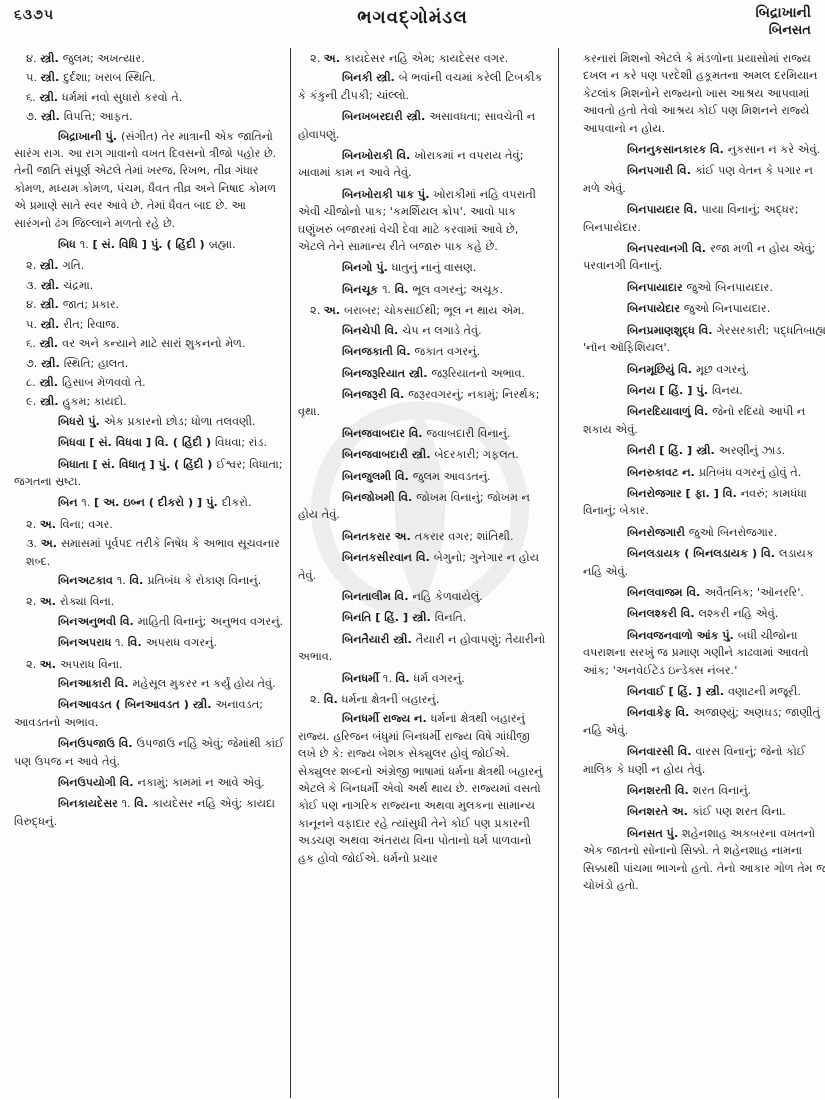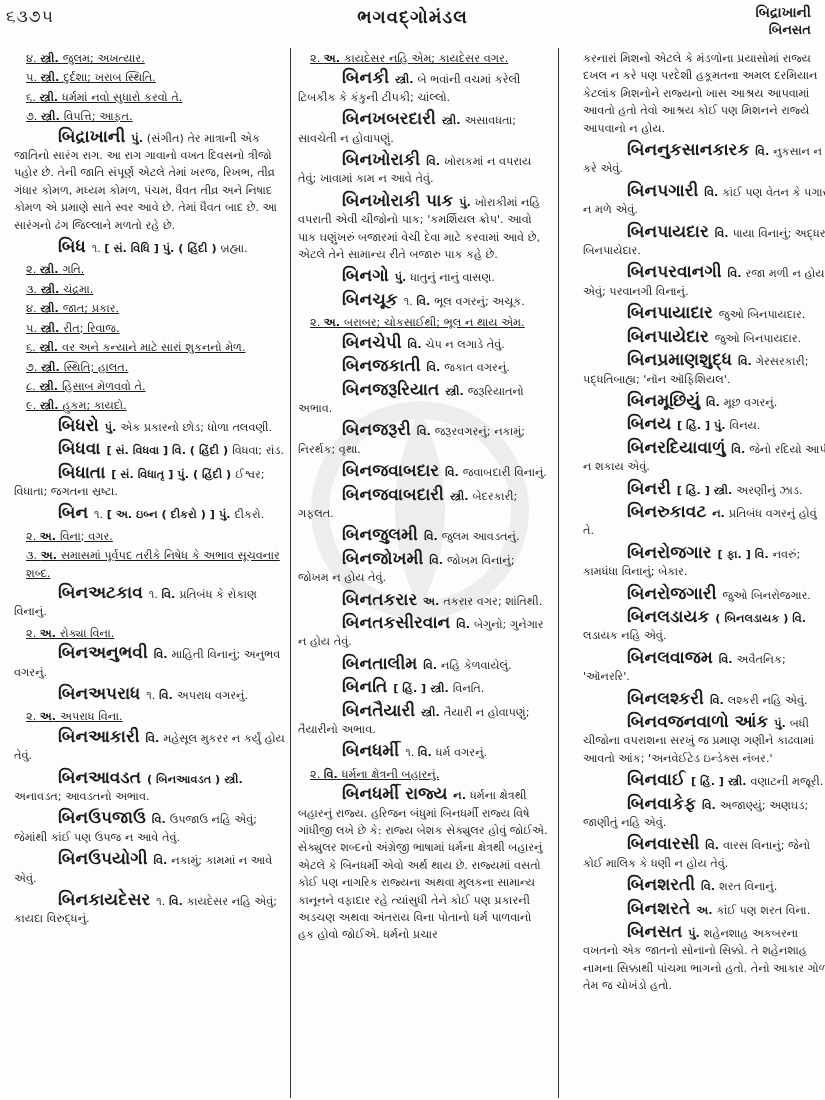--- a/index.html
+++ b/index.html
@@ -5,36 +5,36 @@
   html, body { margin:0; padding:0; }
   body {
     width:825px; height:1100px; overflow:hidden;
     background:#fdfdfb; color:#1a1a1a;
     font-family: "DejaVu Sans", sans-serif;
     position:relative;
   }
   .header {
     position:absolute; left:0; top:0; width:825px; height:44px;
   }
-  .page-num { position:absolute; left:6px; top:6px; font-size:17px; font-weight:normal; letter-spacing:1px; }
+  .page-num { position:absolute; left:14px; top:6px; font-size:14px; font-weight:bold; letter-spacing:1px; }
   .running-title { position:absolute; left:0; width:825px; top:6px; text-align:center; font-size:18px; font-weight:bold; letter-spacing:1px; }
   .guide-top { position:absolute; right:14px; top:4px; font-size:14px; font-weight:bold; text-align:right; }
   .guide-bot { position:absolute; right:14px; top:22px; font-size:13px; font-weight:bold; text-align:right; }
   .rule { position:absolute; background:#333; }
   .columns { position:absolute; top:50px; left:0; width:825px; height:1050px; }
   .col {
     position:absolute; top:0; bottom:0;
     font-size:11.3px; line-height:17.4px;
   }
   .col1 { left:14px; width:272px; }
   .col2 { left:298px; width:250px; }
   .col3 { left:558px; width:248px;margin-left:25px; }
   .entry { margin:0 0 4px 0; text-indent:0; padding-left:0; }
-  .entry.sub { padding-left:12px; margin-bottom:2px;text-decoration:underline; }
-  .hw { font-weight:bold; font-size:17px;padding-left:44px; }
+  .entry.sub { padding-left:12px; margin-bottom:2px; }
+  .hw { font-weight:bold; font-size:11px;padding-left:44px; }
   .pos { font-weight:bold; }
   .def { }
   .watermark {
     position:absolute; left:310px; top:380px; width:220px; height:260px;
     opacity:0.06; pointer-events:none;
   }
 </style>
 </head>
 <body>
 

